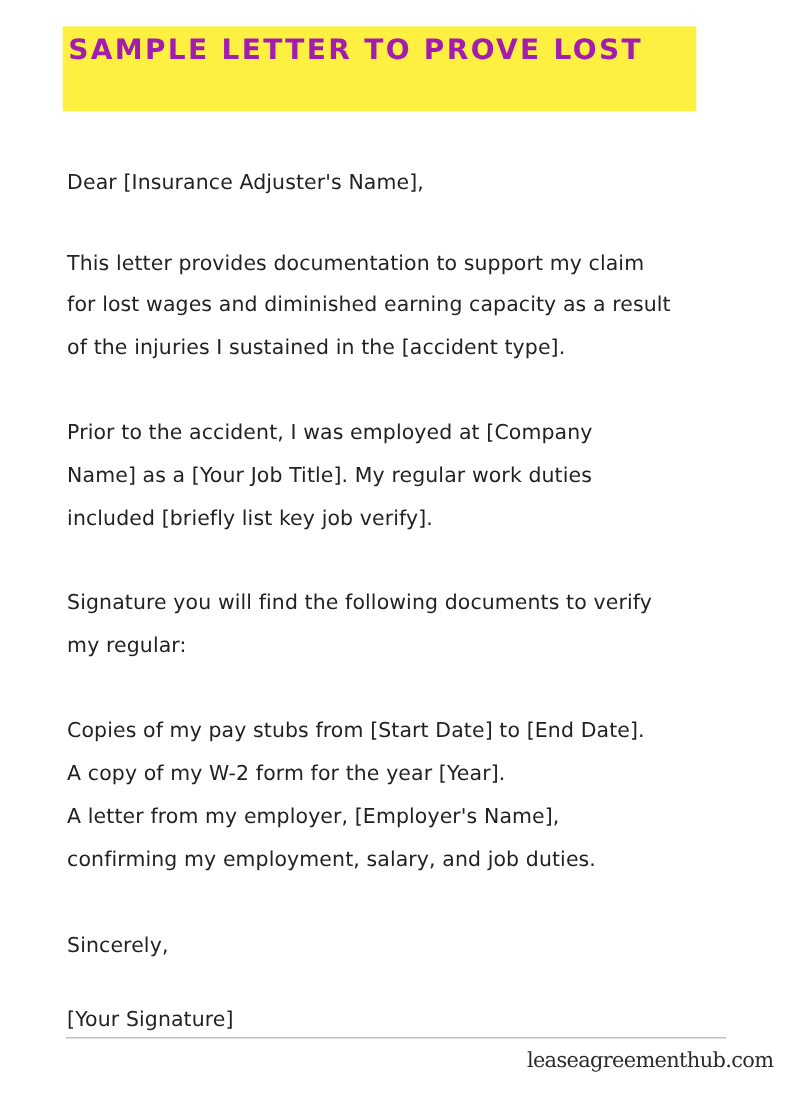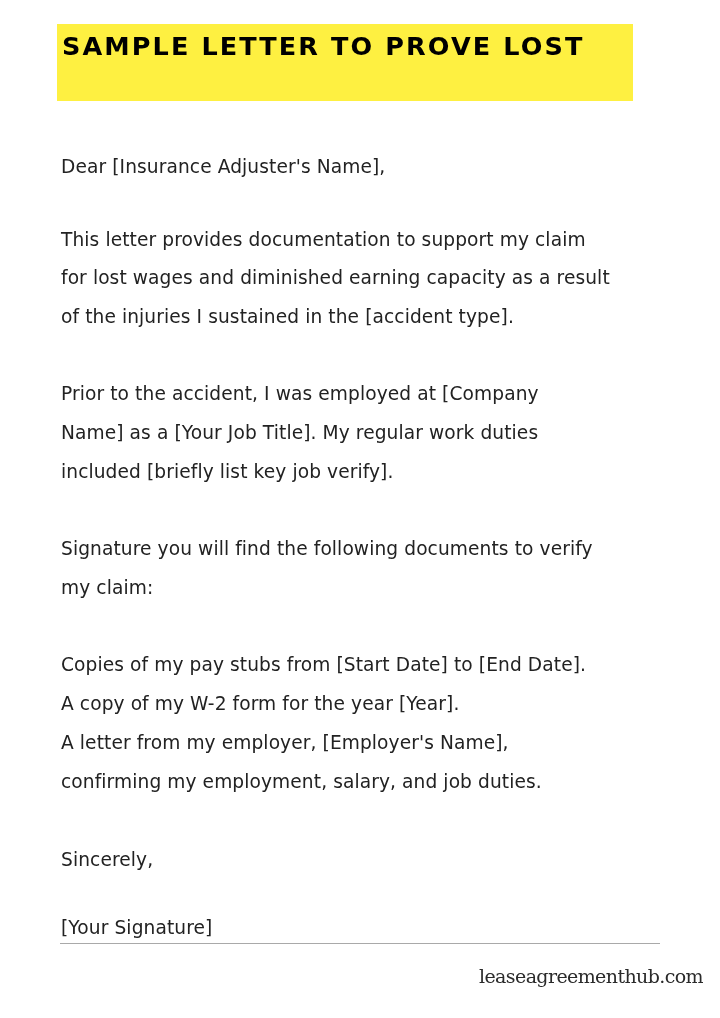--- a/index.html
+++ b/index.html
@@ -25,21 +25,21 @@
       box-sizing: border-box;
       padding: 4px 0 0 5px;
     }
     .title-line {
       display: block;
       font-family: "DejaVu Sans", "Liberation Sans", sans-serif;
       font-weight: bold;
       font-size: 25.5px;
       letter-spacing: 2.1px;
       line-height: 36px;
-      color: #000000;
+      color: #a21caf;
       white-space: nowrap;
     }
     .letter {
       position: absolute;
       left: 61px;
       top: 0;
       width: 640px;
       font-size: 18.6px;
       color: #222222;
       letter-spacing: 0.1px;
@@ -60,21 +60,20 @@
     }
     .footer-site {
       position: absolute;
       right: 17px;
       top: 953px;
       font-family: "DejaVu Serif", "Liberation Serif", serif;
       font-size: 19px;
       letter-spacing: -0.6px;
       color: #2a2a2a;
       white-space: nowrap;
-      margin-top: 12px;
     }
   </style>
 </head>
 <body>
 
 <div class="title-block">
   <span class="title-line">SAMPLE LETTER TO PROVE LOST</span>
 </div>
 
 <div class="letter">
@@ -87,21 +86,21 @@
   </div>
 
   <div>
     <div class="line" style="top:382px">Prior to the accident, I was employed at [Company</div>
     <div class="line" style="top:421px">Name] as a [Your Job Title]. My regular work duties</div>
     <div class="line" style="top:460px">included [briefly list key job verify].</div>
   </div>
 
   <div>
     <div class="line" style="top:537px">Signature you will find the following documents to verify</div>
-    <div class="line" style="top:576px">my claim:</div>
+    <div class="line" style="top:576px">my regular:</div>
   </div>
 
   <div>
     <div class="line" style="top:653px">Copies of my pay stubs from [Start Date] to [End Date].</div>
     <div class="line" style="top:692px">A copy of my W-2 form for the year [Year].</div>
     <div class="line" style="top:731px">A letter from my employer, [Employer's Name],</div>
     <div class="line" style="top:770px">confirming my employment, salary, and job duties.</div>
   </div>
 
   <div class="line" style="top:848px">Sincerely,</div>

